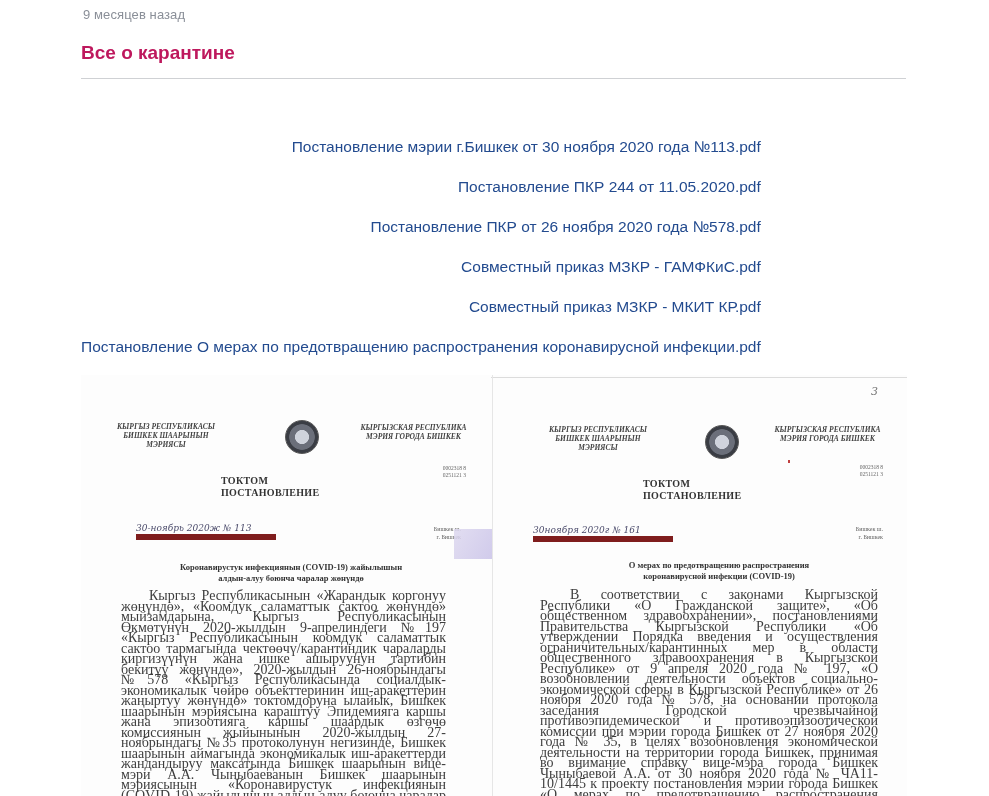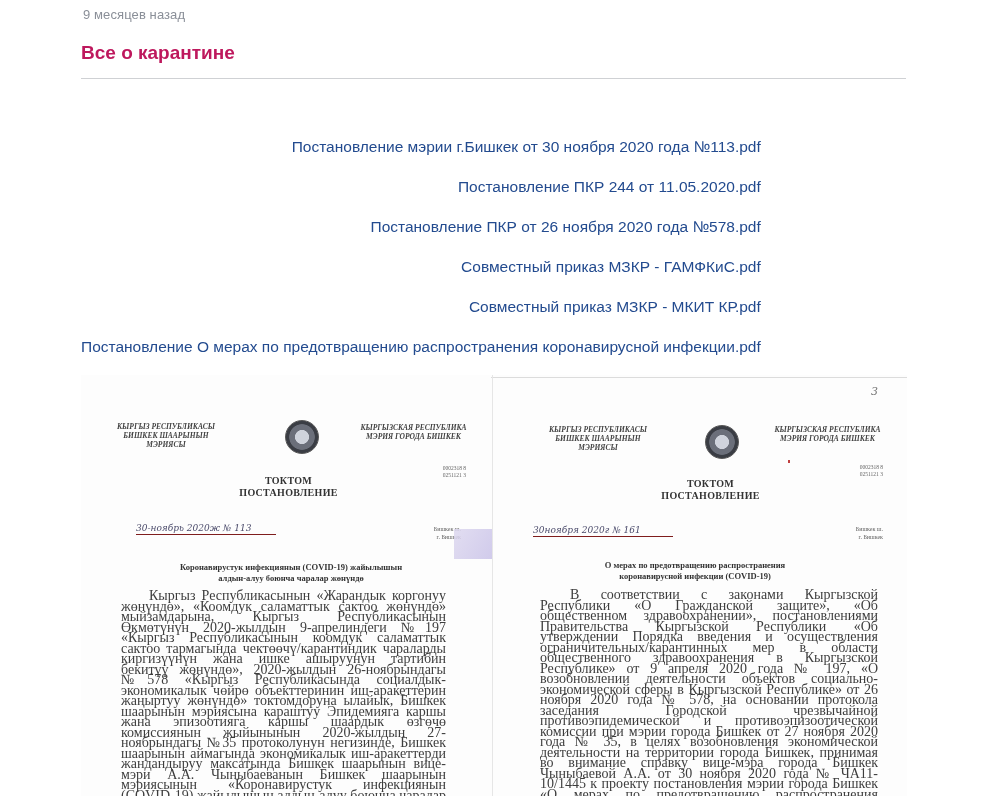--- a/index.html
+++ b/index.html
@@ -42,24 +42,24 @@
     .page.left { left: 0; width: 411px; }
     .page.right { left: 412px; width: 414px; }
 
     .hdr { position: absolute; font-size: 7.5px; font-weight: bold; text-align: center; line-height: 9px; color: #444; font-style: italic; }
     .emblem {
       position: absolute; width: 34px; height: 34px; border-radius: 50%;
       background: radial-gradient(circle, #cfd3dc 0 30%, #6b6f7a 32% 55%, #3a3d44 58% 70%, #8c8f96 72% 100%);
       border: 1px solid #555;
     }
     .codes { position: absolute; font-size: 5.5px; line-height: 7px; color: #666; text-align: right; }
-    .toktom { position: absolute; font-size: 10px; font-weight: bold; text-align: center; line-height: 12px; color: #333; letter-spacing: 0.3px; }
+    .toktom { position: absolute; font-size: 10px; font-weight: bold; text-align: left; line-height: 12px; color: #333; letter-spacing: 0.3px; }
     .handdate {
       position: absolute; font-family: "DejaVu Serif", serif; font-style: italic; font-size: 9px; color: #4a4a6a;
-      border-bottom: 1px solid #7f1d1d; width: 140px; padding-bottom: 1px;
+      border-bottom: 6px solid #7f1d1d; width: 140px; padding-bottom: 1px;
     }
     .city { position: absolute; font-size: 6px; line-height: 8px; color: #666; text-align: right; }
     .doc-heading { position: absolute; font-size: 8.5px; font-weight: bold; text-align: center; line-height: 11px; color: #333; }
     .doc-body { position: absolute; font-size: 14px; line-height: 10.5px; text-align: justify; color: #3d3d3d; }
     .stamp {
       position: absolute; left: 373px; top: 154px; width: 38px; height: 30px;
       background: linear-gradient(120deg, #ddd8ef, #c9c2e8); opacity: 0.85;
     }
     .pagenum { position: absolute; left: 378px; top: 10px; font-family: "DejaVu Serif", serif; font-style: italic; font-size: 11px; color: #777; }
     .redmark { position: absolute; width: 2px; height: 3px; background: #c04040; }
@@ -113,17 +113,17 @@
     <div class="hdr" style="left:272px;top:50px;width:125px;white-space:pre-line;">КЫРГЫЗСКАЯ РЕСПУБЛИКА
 МЭРИЯ ГОРОДА БИШКЕК</div>
     <div class="redmark" style="left:295px;top:85px;"></div>
     <div class="codes" style="left:345px;top:89px;width:45px;white-space:pre-line;">0002318 8
 0251121 3</div>
     <div class="toktom" style="left:150px;top:103px;width:135px;white-space:pre-line;">ТОКТОМ
 ПОСТАНОВЛЕНИЕ</div>
     <div class="handdate" style="left:40px;top:150px;">30ноября 2020г № 161</div>
     <div class="city" style="left:350px;top:150px;width:40px;white-space:pre-line;">Бишкек ш.
 г. Бишкек</div>
-    <div class="doc-heading" style="left:72px;top:185px;width:260px;white-space:pre-line;">О мерах по предотвращению распространения
+    <div class="doc-heading" style="left:96px;top:185px;width:260px;white-space:pre-line;">О мерах по предотвращению распространения
 коронавирусной инфекции (COVID-19)</div>
     <div class="doc-body" style="left:47px;top:215px;width:338px;text-indent:30px;">В соответствии с законами Кыргызской Республики «О Гражданской защите», «Об общественном здравоохранении», постановлениями Правительства Кыргызской Республики «Об утверждении Порядка введения и осуществления ограничительных/карантинных мер в области общественного здравоохранения в Кыргызской Республике» от 9 апреля 2020 года № 197, «О возобновлении деятельности объектов социально-экономической сферы в Кыргызской Республике» от 26 ноября 2020 года № 578, на основании протокола заседания Городской чрезвычайной противоэпидемической и противоэпизоотической комиссии при мэрии города Бишкек от 27 ноября 2020 года № 35, в целях возобновления экономической деятельности на территории города Бишкек, принимая во внимание справку вице-мэра города Бишкек Чыныбаевой А.А. от 30 ноября 2020 года № ЧА11-10/1445 к проекту постановления мэрии города Бишкек «О мерах по предотвращению распространения коронавирусной инфекции (COVID-19)», постановляю:</div>
   </div>
 </div>
 
 </body></html>

